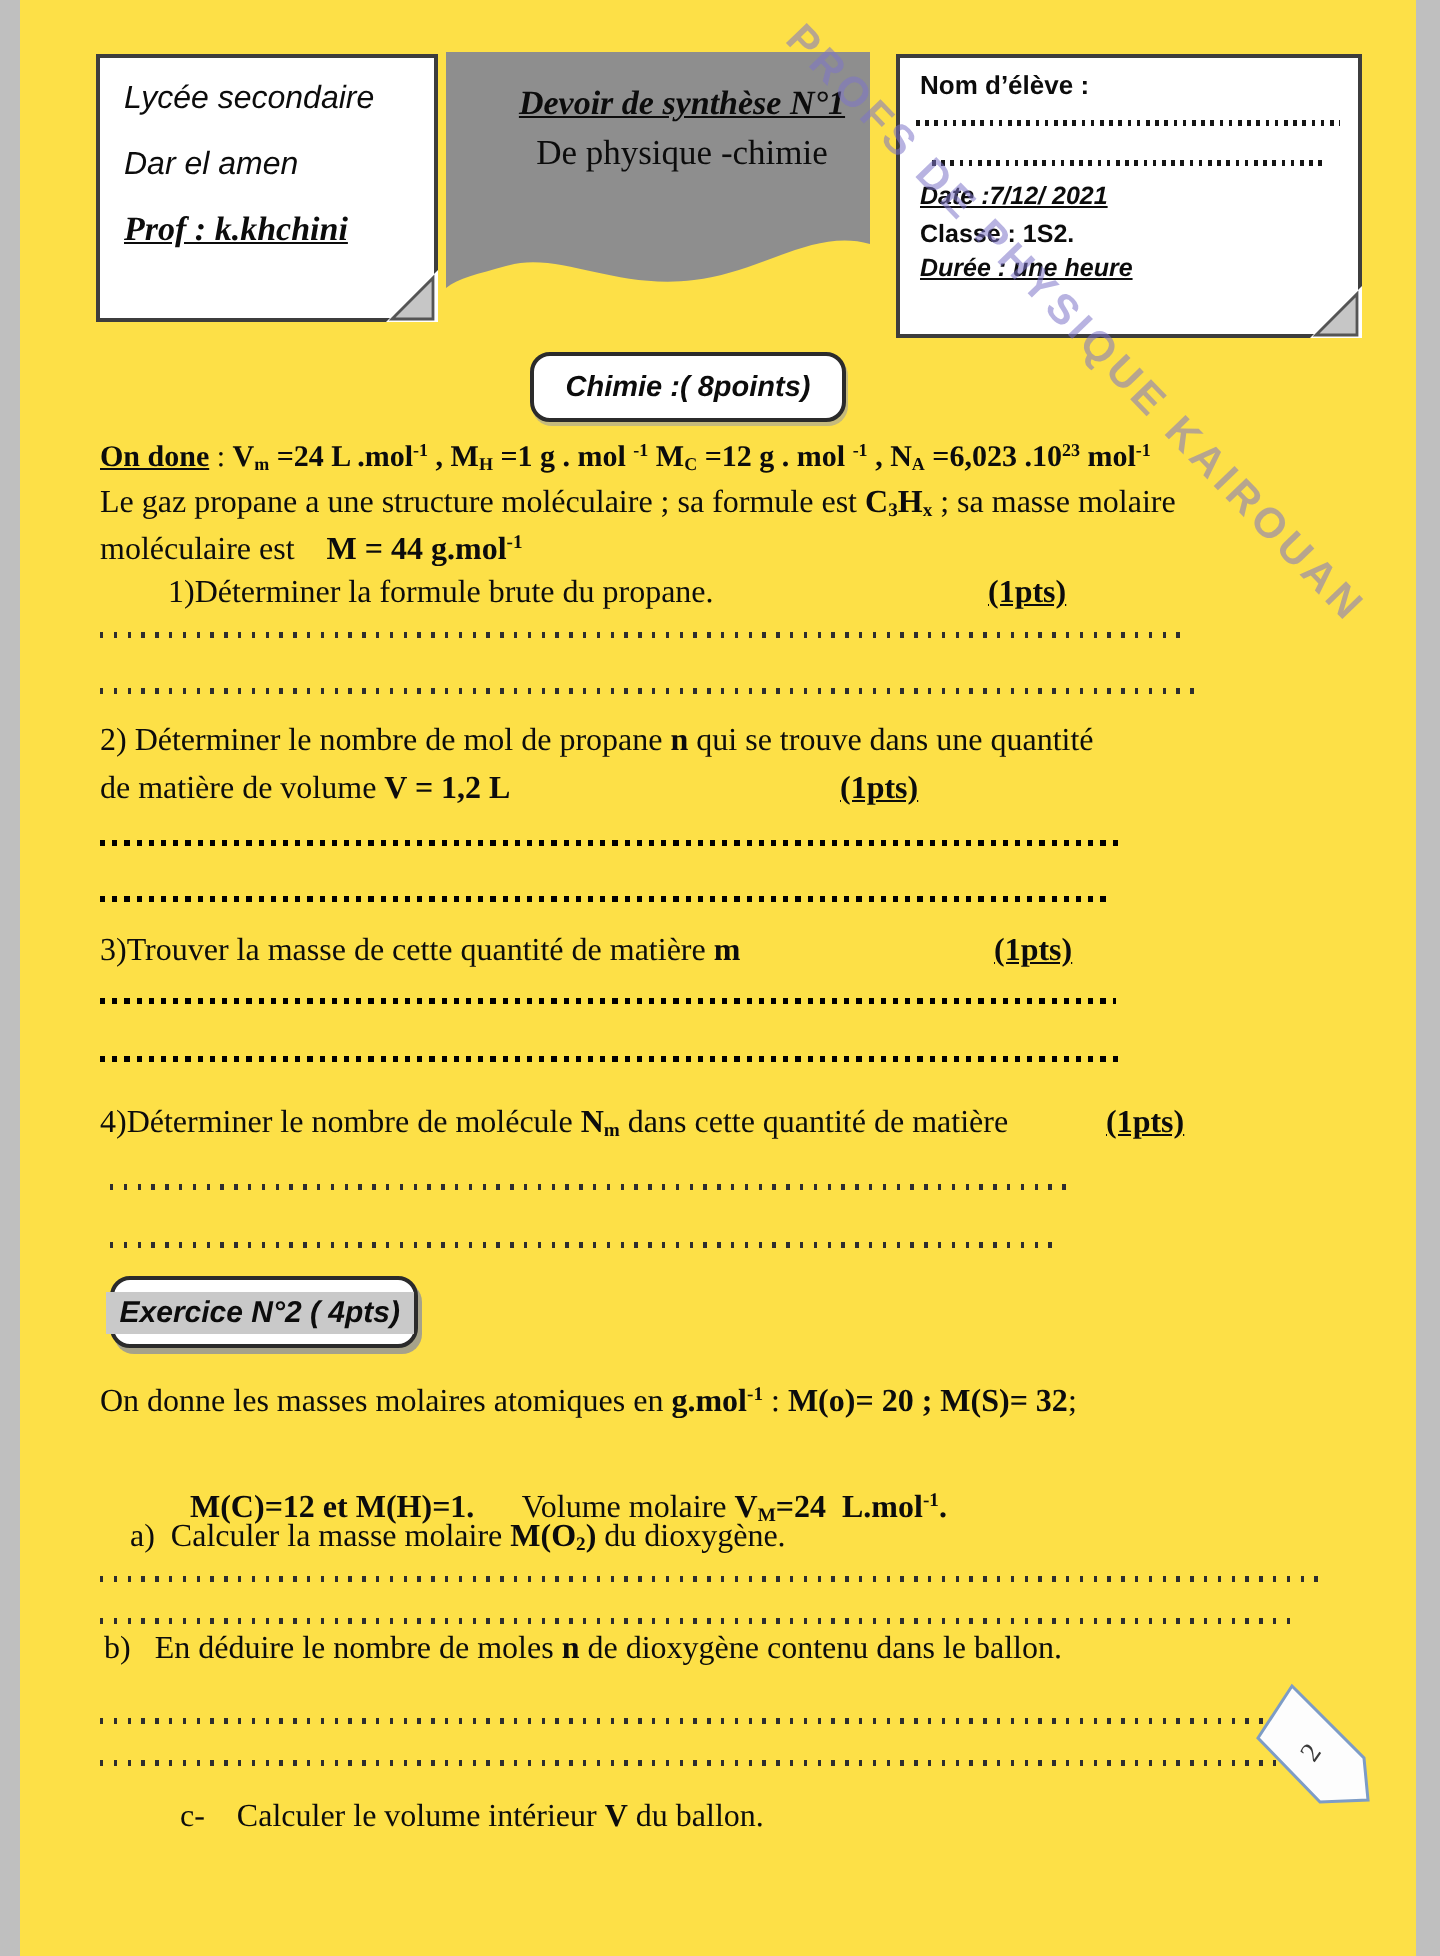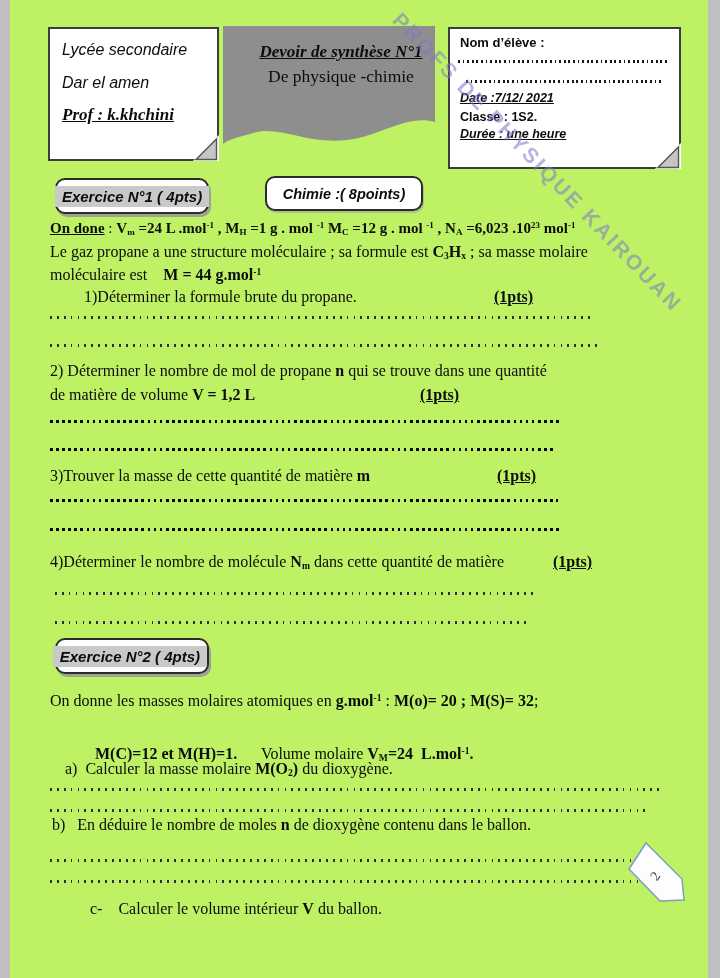--- a/index.html
+++ b/index.html
@@ -1,16 +1,16 @@
 <!DOCTYPE html>
 <html><head>
 <meta charset="utf-8">
 <style>
   html,body{margin:0;padding:0;background:#e8e8e8;}
-  .page{position:relative;width:720px;height:978px;background:#bef264;overflow:hidden;
+  .page{position:relative;width:720px;height:978px;background:#fde047;overflow:hidden;
         font-family:"Liberation Serif",serif;color:#0c0c0c;}
   .edge{position:absolute;top:0;height:100%;background:#bfbfbf;z-index:1;}
   .edge.left{left:0;width:10px;}
   .edge.right{right:0;width:12px;}
   .b{font-weight:bold;}
   .u{text-decoration:underline;}
   .sub{font-size:0.6em;vertical-align:-0.22em;}
   .sup{font-size:0.6em;vertical-align:0.55em;}
   .big{font-size:1.15em;}
 
@@ -92,23 +92,20 @@
     <div class="sb-text" style="top:81px;">Classe : 1S2.</div>
     <div class="sb-text sb-ital" style="top:98px;">Durée : une heure</div>
     <svg class="fold-svg" width="26" height="26" viewBox="0 0 26 26">
       <path d="M26 0 L26 26 L0 26 Z" fill="#ffffff"></path>
       <path d="M3 24.5 L23.5 4 L23.5 24.5 Z" fill="#c6c6c6" stroke="#555" stroke-width="1.4"></path>
     </svg>
   </div>
 
   <div class="watermark">PROFS DE PHYSIQUE KAIROUAN</div>
 
-  <div class="badge" style="left:55px;top:178px;width:150px;height:32px;">
-    <span class="hl">Exercice N°1 ( 4pts)</span>
-  </div>
   <div class="badge plain" style="left:265px;top:176px;width:154px;height:31px;">
     <span>Chimie :( 8points)</span>
   </div>
 
   <div class="line" style="left:50px;top:220px;font-size:15px;"><span class="b u">On done</span><span> : </span><span class="b">V</span><span class="b sub">m</span><span class="b"> =24 L .mol</span><span class="b sup">-1</span><span class="b"> , M</span><span class="b sub">H</span><span class="b"> =1 g . mol </span><span class="b sup">-1</span><span class="b"> M</span><span class="b sub">C</span><span class="b"> =12 g . mol </span><span class="b sup">-1</span><span class="b"> , N</span><span class="b sub">A</span><span class="b"> =6,023 .10</span><span class="b sup">23</span><span class="b"> mol</span><span class="b sup">-1</span></div>
   <div class="line" style="left:50px;top:243px;"><span>Le gaz propane a une structure moléculaire ; sa formule est </span><span class="b">C</span><span class="b sub">3</span><span class="b">H</span><span class="b sub">x</span><span> ; sa masse molaire</span></div>
   <div class="line" style="left:50px;top:266px;"><span>moléculaire est&nbsp;&nbsp;&nbsp;&nbsp;</span><span class="b">M = 44 g.mol</span><span class="b sup">-1</span></div>
 
   <div class="line" style="left:50px;top:288px;margin-left:34px;">
     <span><span>1)Déterminer la formule brute du propane.</span></span>

